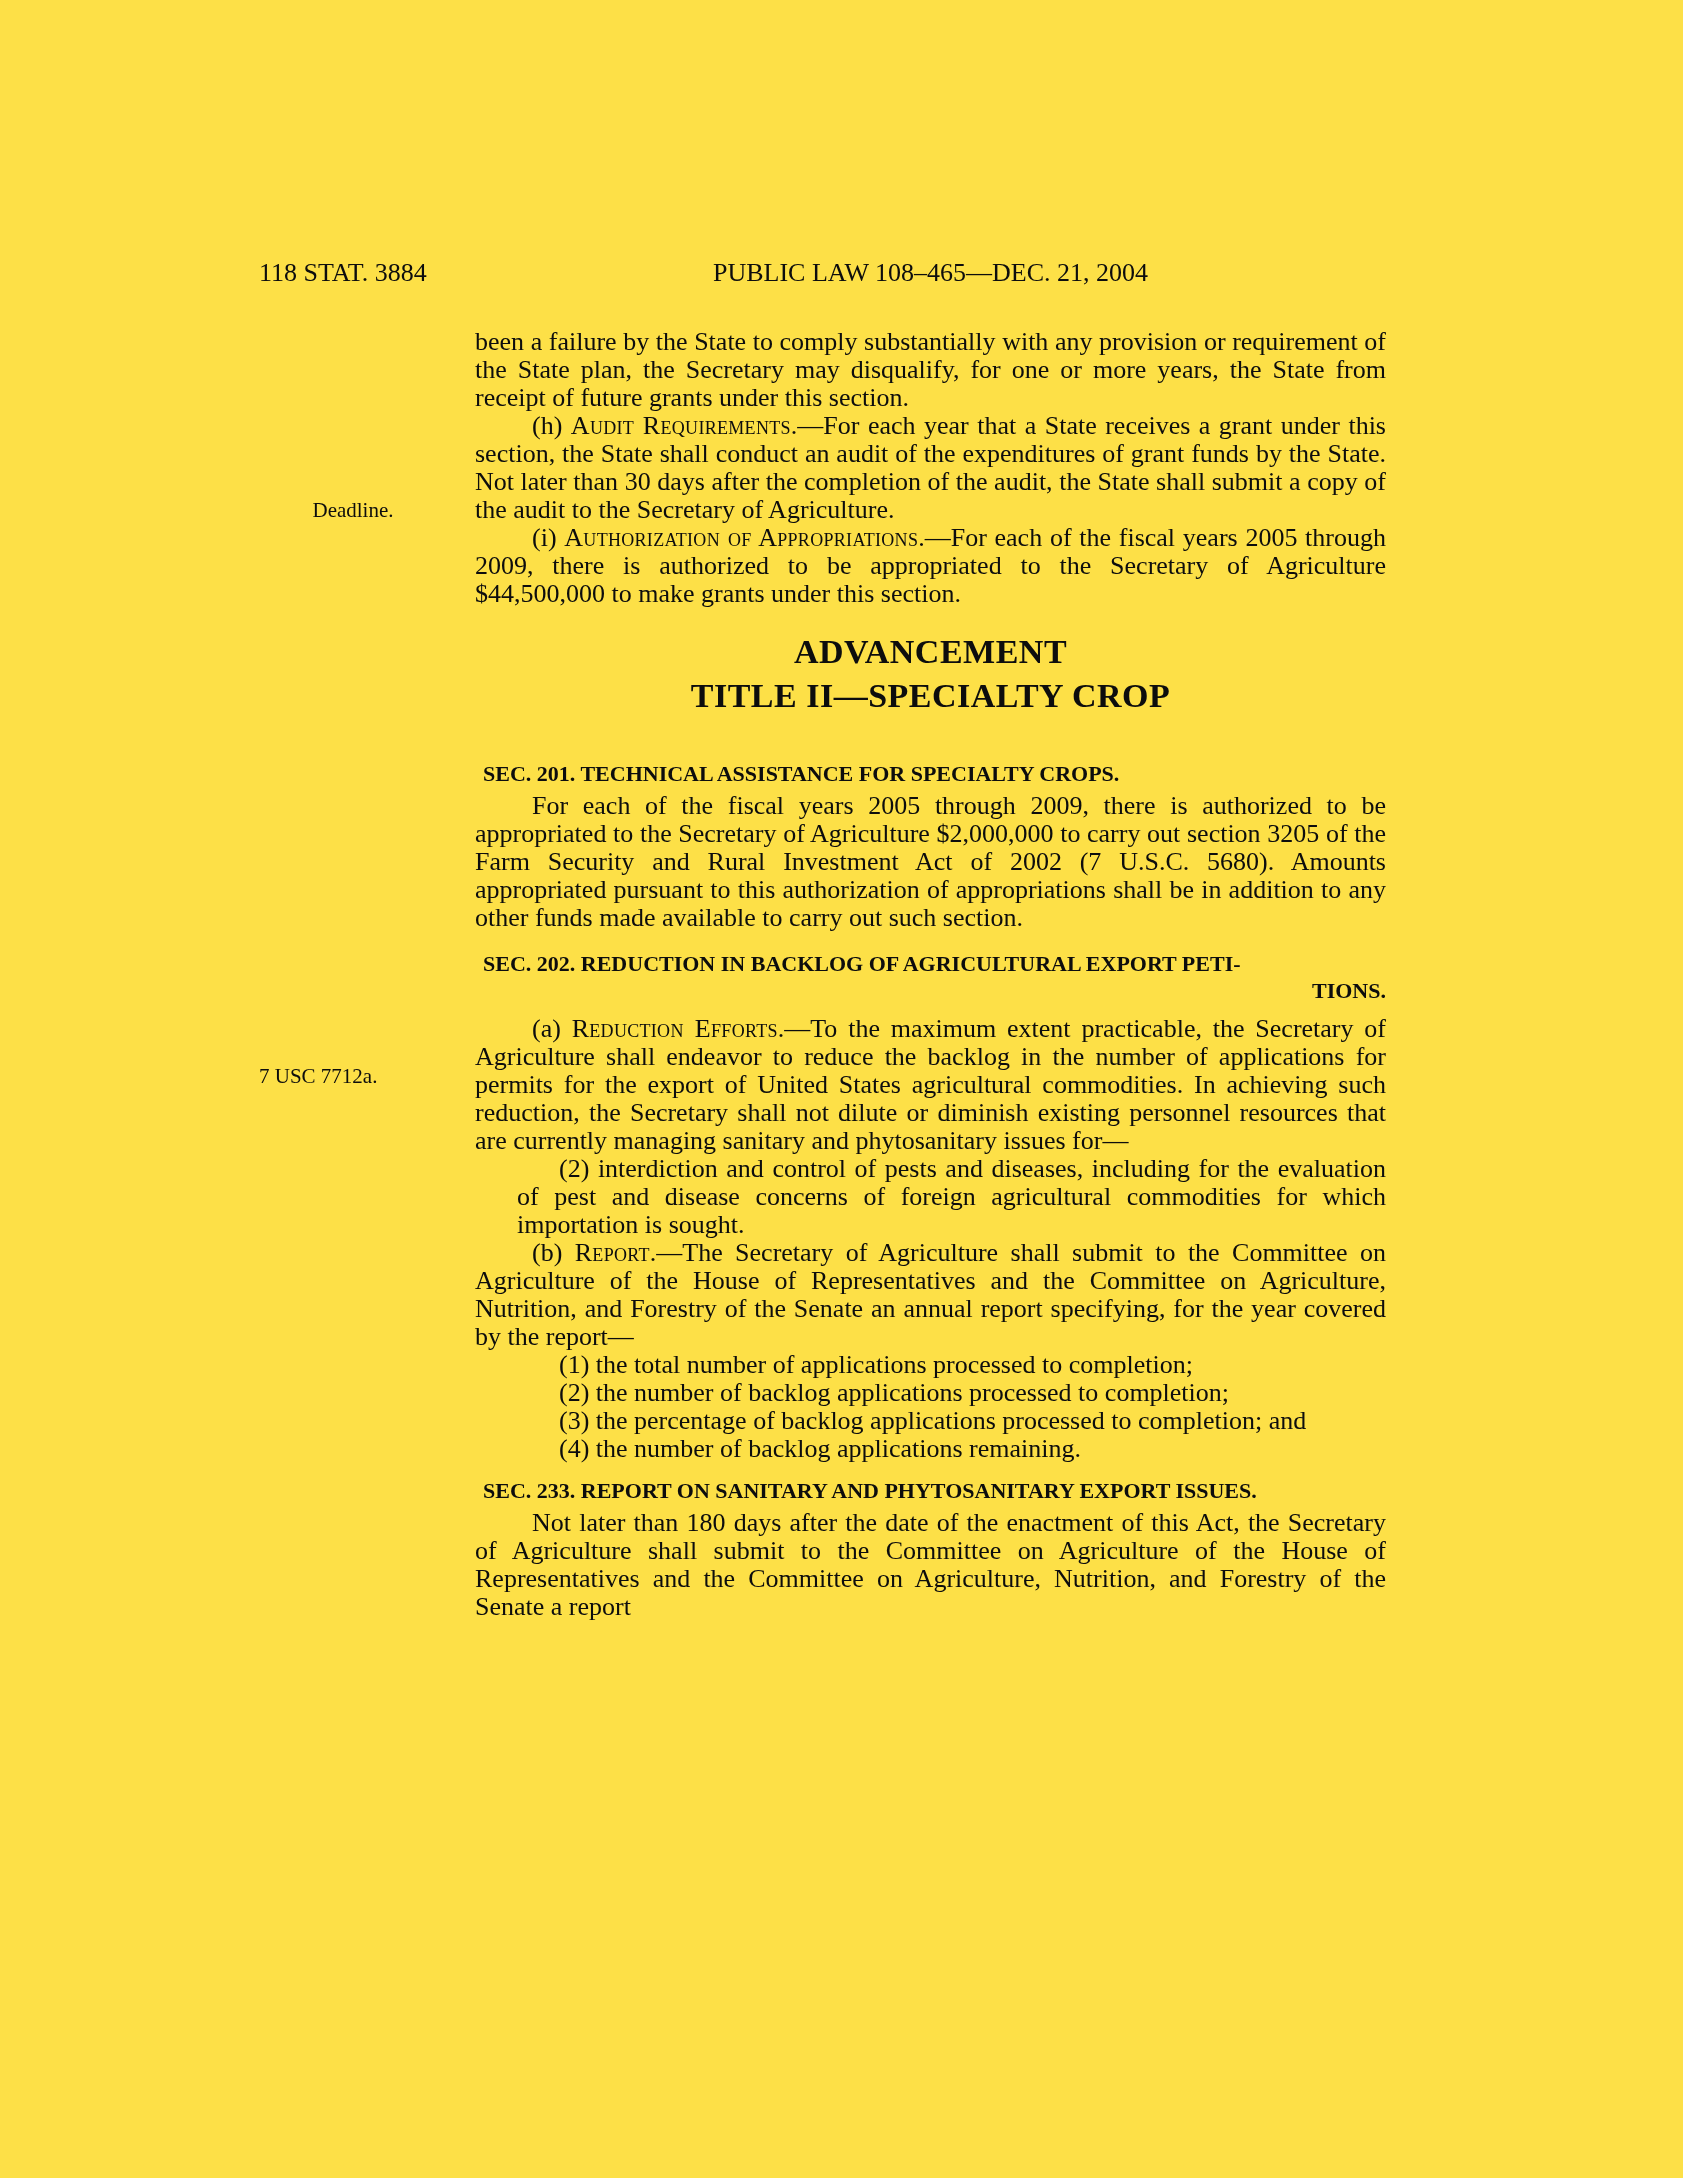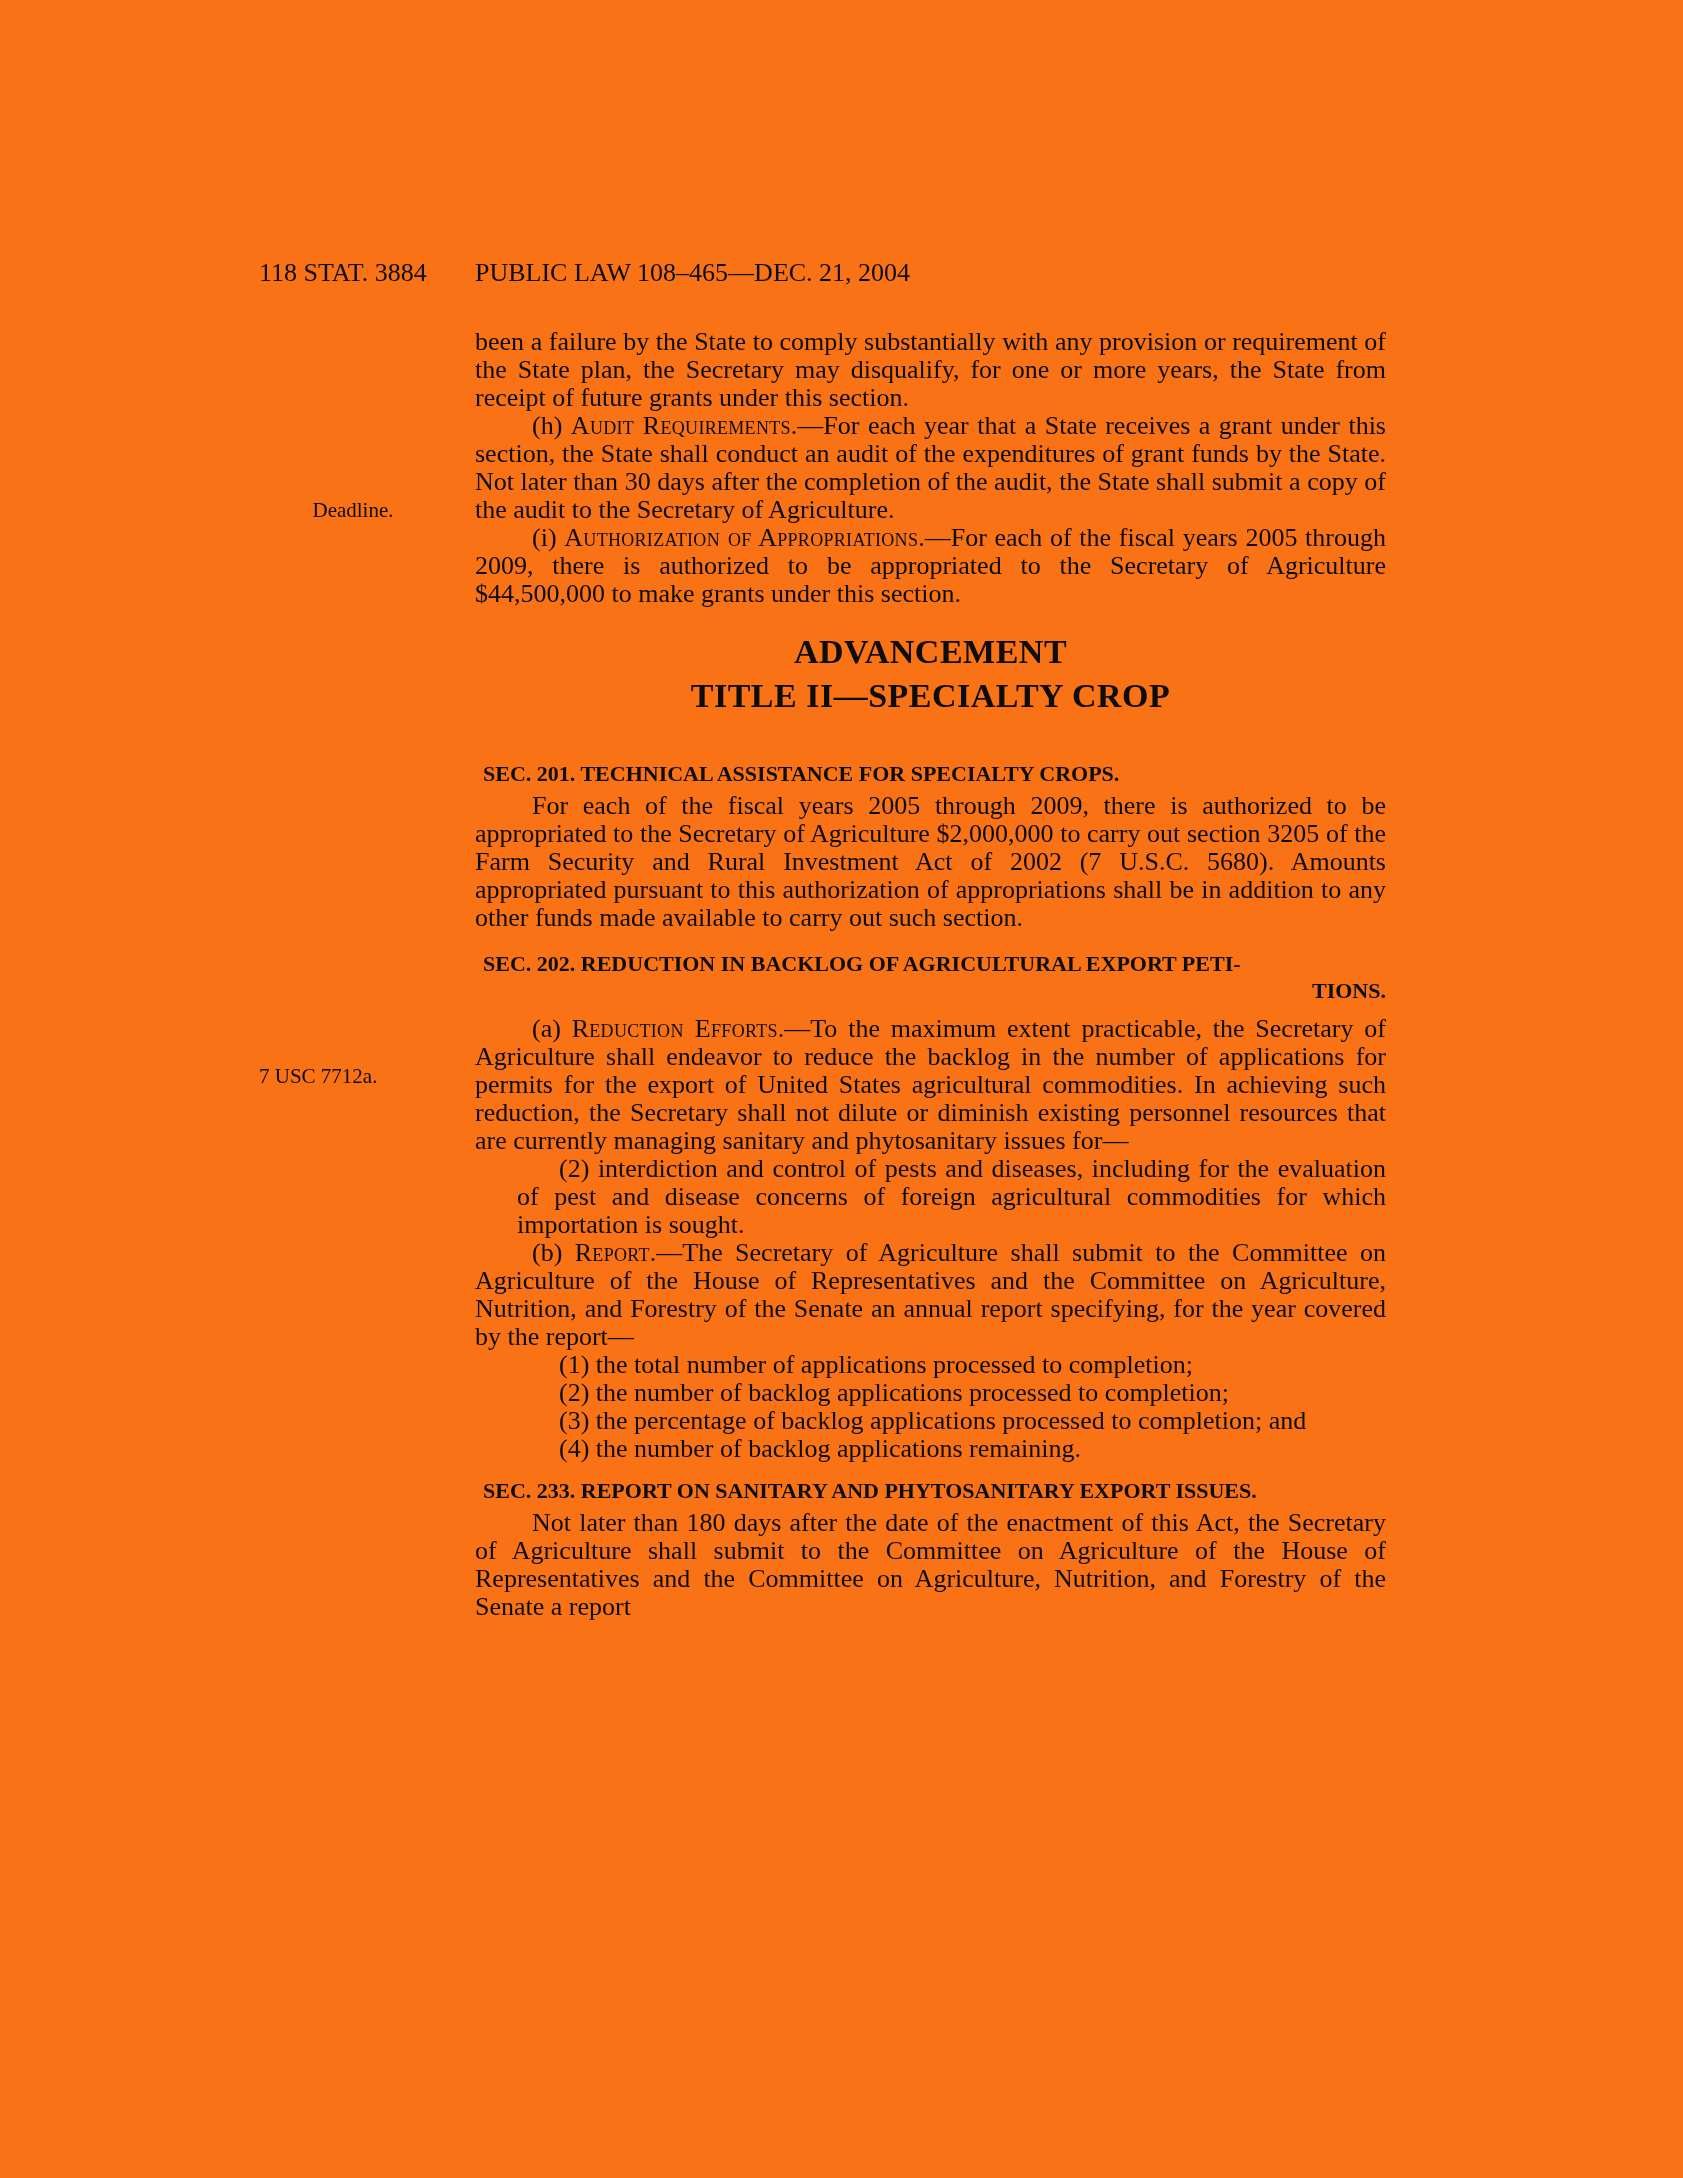--- a/index.html
+++ b/index.html
@@ -1,38 +1,39 @@
 <!DOCTYPE html>
 <html><head>
 <meta charset="utf-8">
 <style>
   html, body { margin: 0; padding: 0; background: #e8e8e8; }
   .page {
     position: relative;
     width: 1683px;
     height: 2178px;
-    background: #f97316;
+    background: #fde047;
     color: #0d0d0d;
     font-family: "Liberation Serif", "DejaVu Serif", serif;
     overflow: hidden;
   }
   
   .runhead-stat {
     position: absolute;
     left: 259px;
     top: 259px;
     font-size: 26px;
     line-height: 28px;
     white-space: nowrap;
   }
   .runhead-law {
     position: absolute;
     left: 475px;
     width: 911px;
     top: 259px;
+    text-align: center;
     font-size: 26px;
     line-height: 28px;
     white-space: nowrap;
   }
   
   .mnote {
     position: absolute;
     left: 259px;
     width: 188px;
     font-size: 21px;

